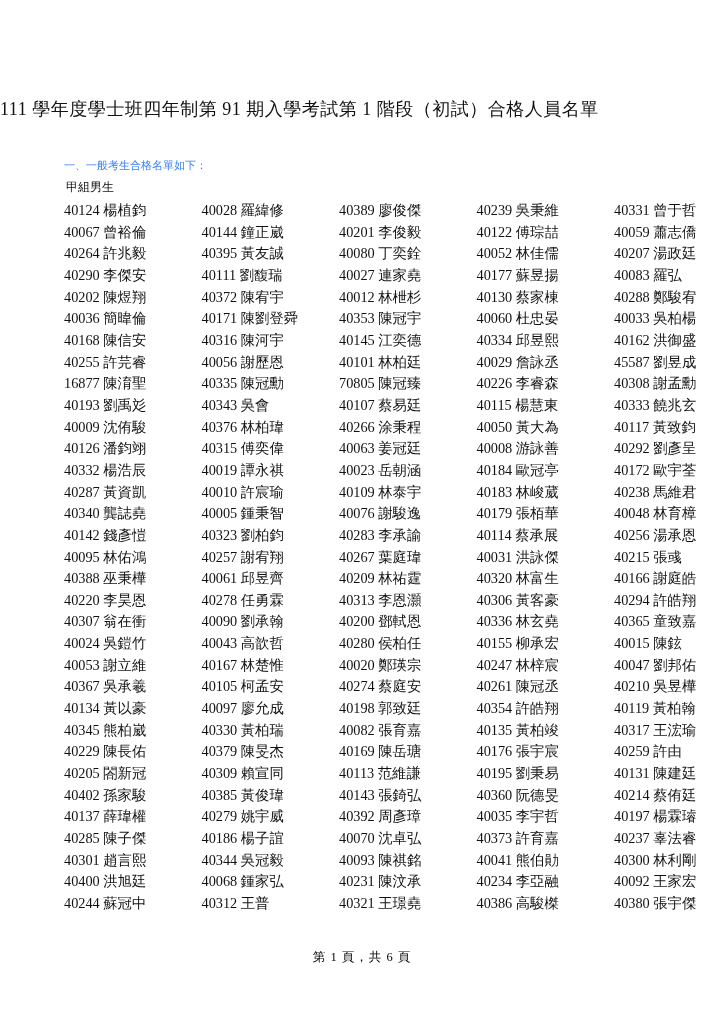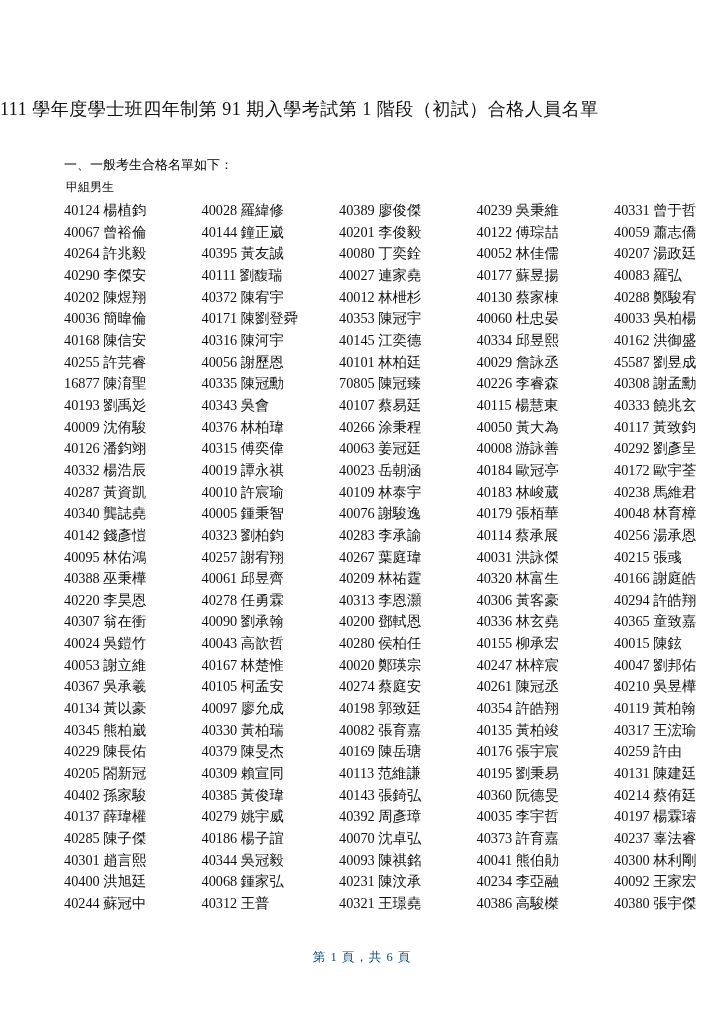--- a/index.html
+++ b/index.html
@@ -22,23 +22,23 @@
     padding-top: 97px;
     text-align: left;
     font-size: 18px;
     line-height: 24px;
     letter-spacing: 0.5px;
     color: #111111;
     white-space: nowrap;
   }
   .section-heading {
     margin: 33px 0 0 64px;
-    font-size: 13px;
+    font-size: 11px;
     line-height: 22px;
-    color: #000000;
+    color: #3b82f6;
   }
   .group-label {
     margin: 0 0 0 66px;
     font-size: 12px;
     line-height: 22px;
     color: #111111;
   }
   .roster {
     display: flex;
     flex-direction: row;
@@ -57,21 +57,21 @@
     color: #111111;
   }
   .footer {
     position: absolute;
     bottom: 58px;
     left: 0;
     width: 100%;
     text-align: center;
     font-size: 12.5px;
     letter-spacing: 1px;
-    color: #0c4a6e;
+    color: #000000;
   }
 </style>
 </head>
 <body>
 
 <div class="page">
   <div class="title">111 學年度學士班四年制第 91 期入學考試第 1 階段（初試）合格人員名單</div>
 
   <div class="section-heading">一、一般考生合格名單如下：</div>
 

